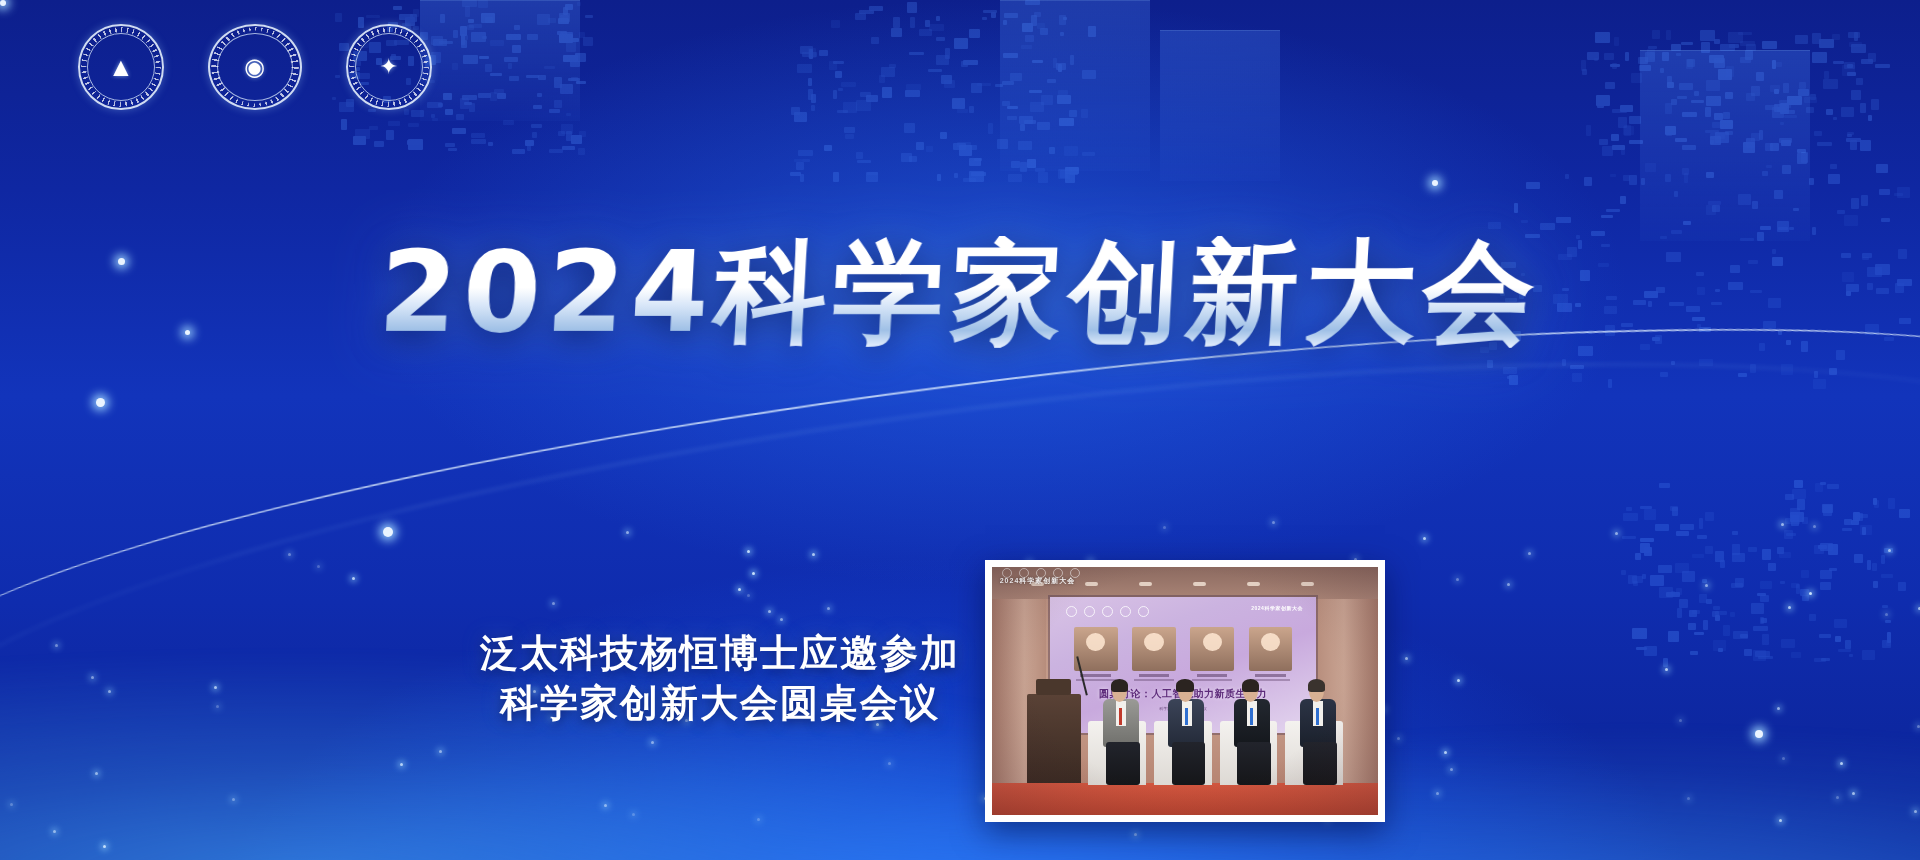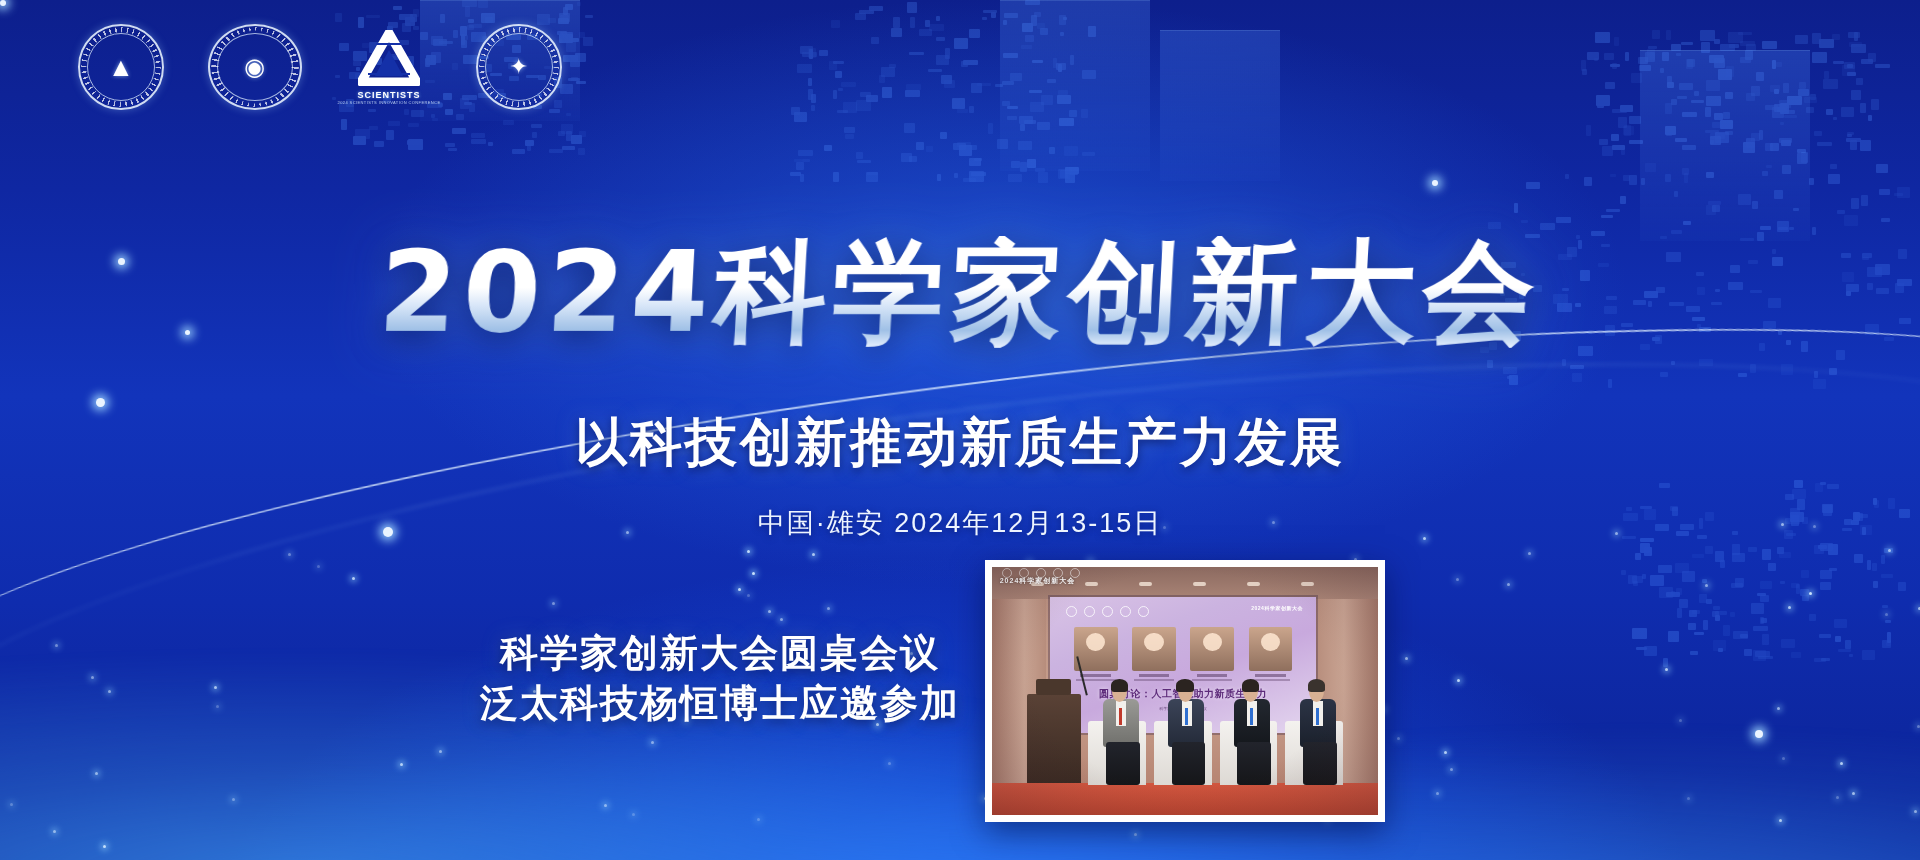--- a/index.html
+++ b/index.html
@@ -1075,49 +1075,35 @@
       <div class="seal-ring-text"></div>
       <div class="seal-core" style="font-size:26px;">▲</div>
     </div>
 
     <div class="logo" style="width:94px;">
       <div class="seal" style="border-radius:50%;"></div>
       <div class="seal-ring-text"></div>
       <div class="seal-core" style="font-size:24px;">◉</div>
     </div>
 
-    <div class="tri-logo">
-      <div class="tri-mark">
-        <svg width="62" height="56" viewBox="0 0 62 56" aria-hidden="true">
-          <path d="M31 3 L59 52 L3 52 Z" fill="none" stroke="#ffffff" stroke-width="9" stroke-linejoin="round"></path>
-          <path d="M31 20 L45 46 L17 46 Z" fill="#1430a8"></path>
-          <path d="M18 14 L44 14" stroke="#1430a8" stroke-width="2"></path>
-          <path d="M10 44 L52 44" stroke="#1430a8" stroke-width="2"></path>
-        </svg>
-      </div>
-      <div class="tri-cap">SCIENTISTS</div>
-      <div class="tri-sub">2024 SCIENTISTS INNOVATION CONFERENCE</div>
-    </div>
 
     <div class="logo">
       <div class="seal"></div>
       <div class="seal-ring-text"></div>
       <div class="seal-core" style="font-size:22px;">✦</div>
     </div>
   </div>
 
   <div class="headline">2024科学家创新大会</div>
 
-  <div class="subtitle">以科技创新推动新质生产力发展</div>
-
-  <div class="dateline">中国·雄安  2024年12月13-15日</div>
+
 
   <div class="caption">
+    <div>泛太科技杨恒博士应邀参加</div>
     <div>科学家创新大会圆桌会议</div>
-    <div>泛太科技杨恒博士应邀参加</div>
   </div>
 
   <div class="photo">
     <div class="photo-inner">
       <div class="ph-wallL"></div>
       <div class="ph-wallR"></div>
       <div class="ph-ceiling">
         <i style="left:10%"></i>
           <i style="left:24%"></i>
           <i style="left:38%"></i>

